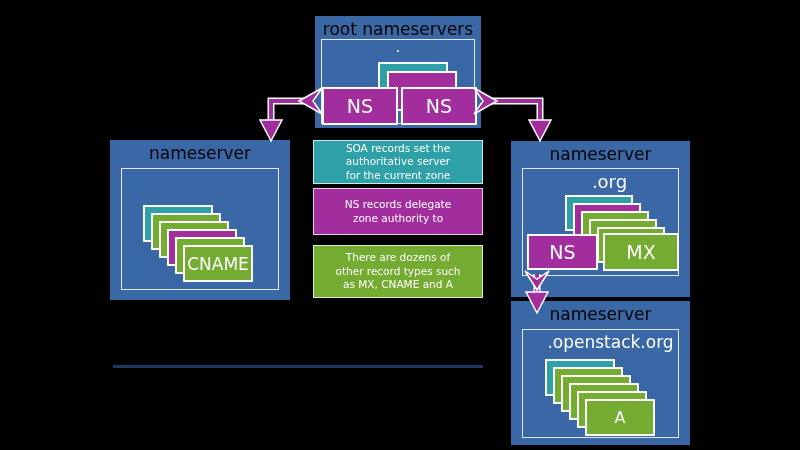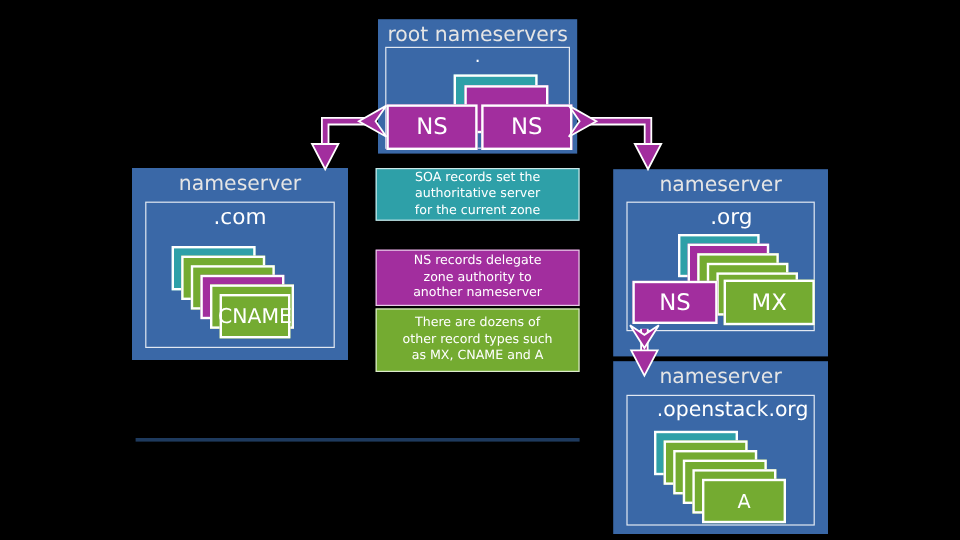--- a/index.html
+++ b/index.html
@@ -8,21 +8,21 @@
     position: relative;
     width: 800px; height: 450px;
     background: var(--bg, #000);
     font-family: "DejaVu Sans", "Liberation Sans", sans-serif;
     color: #fff;
     overflow: hidden;
   }
   .panel { position: absolute; background: var(--blue); }
   .panel-title {
     position: absolute; left: 0; right: 0; top: 3px;
-    text-align: center; font-size: 17px; color: #e5e5e5;
+    text-align: center; font-size: 17px; color: #000000;
   }
   .inner-box {
     position: absolute;
     border: 1px solid rgba(255,255,255,0.85);
   }
   .zone-label {
     position: absolute; text-align: center; color: #fff; font-size: 18px;
   }
   .card {
     position: absolute; z-index: 5;
@@ -71,21 +71,20 @@
     <div class="panel-title">root nameservers</div>
     <div class="inner-box" style="left:6px; top:23px; width:154px; height:85px;"></div>
     <div class="zone-label" style="left:6px; top:22px; width:154px; font-size:15px;">.</div>
   </div>
   <div class="record-box c-magenta" style="left:322px; top:87px; width:76px; height:38px;">NS</div>
   <div class="record-box c-magenta" style="left:401px; top:87px; width:76px; height:38px;">NS</div>
 
   <div class="panel" style="left:110px; top:140px; width:180px; height:160px;">
     <div class="panel-title">nameserver</div>
     <div class="inner-box" style="left:11px; top:28px; width:158px; height:122px;"></div>
-    <div class="zone-label" style="left:11px; top:31px; width:158px;">.com</div>
   </div>
 
   <div class="panel" style="left:511px; top:141px; width:179px; height:156px;">
     <div class="panel-title">nameserver</div>
     <div class="inner-box" style="left:11px; top:27px; width:157px; height:108px;"></div>
     <div class="zone-label" style="left:11px; top:30px; width:175px;">.org</div>
   </div>
   <div class="record-box c-magenta" style="left:527px; top:234px; width:71px; height:36px;">NS</div>
   <div class="record-box c-green" style="left:603px; top:233px; width:76px; height:38px;">MX</div>
 
@@ -93,26 +92,25 @@
     <div class="panel-title">nameserver</div>
     <div class="inner-box" style="left:11px; top:28px; width:157px; height:109px;"></div>
     <div class="zone-label" style="left:11px; top:31px; width:177px; font-size:17px;">.openstack.org</div>
   </div>
 
   <div class="legend-box c-teal" style="top:140px; height:44px;">
     <div>SOA records set the</div>
     <div>authoritative server</div>
     <div>for the current zone</div>
   </div>
-  <div class="legend-box c-magenta" style="top:208px; height:47px;justify-content:center;">
+  <div class="legend-box c-magenta" style="top:188px; height:47px;justify-content:center;">
     <div>NS records delegate</div>
     <div>zone authority to</div>
-    <div>another nameserver</div>
   </div>
-  <div class="legend-box c-green" style="top:245px; height:53px;margin-top:12px;">
+  <div class="legend-box c-green" style="top:245px; height:53px;">
     <div>There are dozens of</div>
     <div>other record types such</div>
     <div>as MX, CNAME and A</div>
   </div>
 
   <div class="divider"></div>
 
   <svg id="arrow-layer" width="800" height="450" viewBox="0 0 800 450">
     <g>
       <path class="arrow-case" d="M313,101 H271 V123"></path>
@@ -134,21 +132,21 @@
     </g>
   </svg>
 
 <div class="card c-teal" style="left: 378px; top: 62px; width: 70px; height: 40px;"></div>
     <div class="card c-magenta" style="left: 387px; top: 71px; width: 70px; height: 40px;"></div>
     <div class="card c-teal" style="left: 143px; top: 205px; width: 70px; height: 37px;"></div>
     <div class="card c-green" style="left: 151px; top: 213px; width: 70px; height: 37px;"></div>
     <div class="card c-green" style="left: 159px; top: 221px; width: 70px; height: 37px;"></div>
     <div class="card c-magenta" style="left: 167px; top: 229px; width: 70px; height: 37px;"></div>
     <div class="card c-green" style="left: 175px; top: 237px; width: 70px; height: 37px;"></div>
-    <div class="card c-green" style="left: 183px; top: 245px; width: 59px; height: 37px;">
+    <div class="card c-green" style="left: 183px; top: 245px; width: 70px; height: 37px;">
       <span class="card-label" style="font-size: 17px;">CNAME</span>
     </div>
     <div class="card c-teal" style="left: 565px; top: 195px; width: 68px; height: 36px;"></div>
     <div class="card c-magenta" style="left: 573px; top: 203px; width: 68px; height: 36px;"></div>
     <div class="card c-green" style="left: 581px; top: 211px; width: 68px; height: 36px;"></div>
     <div class="card c-green" style="left: 589px; top: 219px; width: 68px; height: 36px;"></div>
     <div class="card c-green" style="left: 597px; top: 227px; width: 68px; height: 36px;"></div>
     <div class="card c-teal" style="left: 545px; top: 359px; width: 70px; height: 37px;"></div>
     <div class="card c-green" style="left: 553px; top: 367px; width: 70px; height: 37px;"></div>
     <div class="card c-green" style="left: 561px; top: 375px; width: 70px; height: 37px;"></div>

